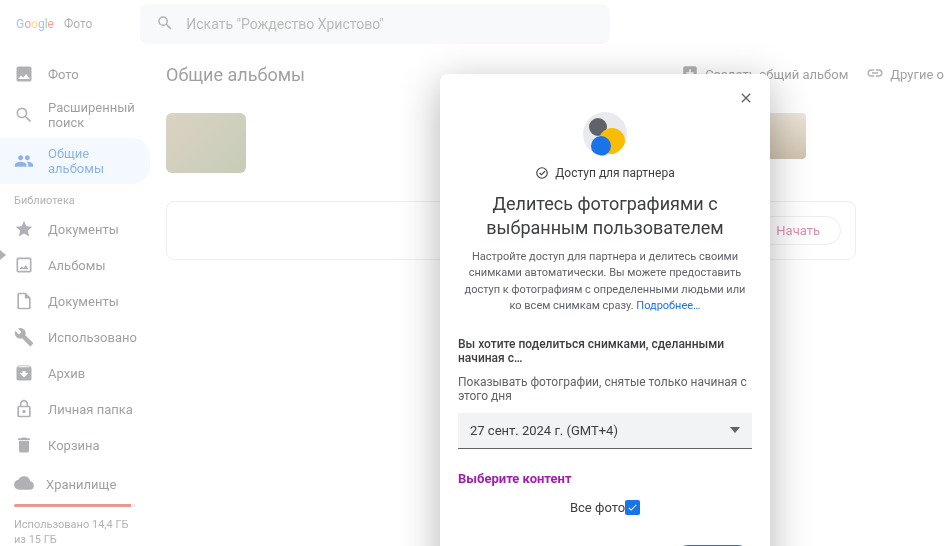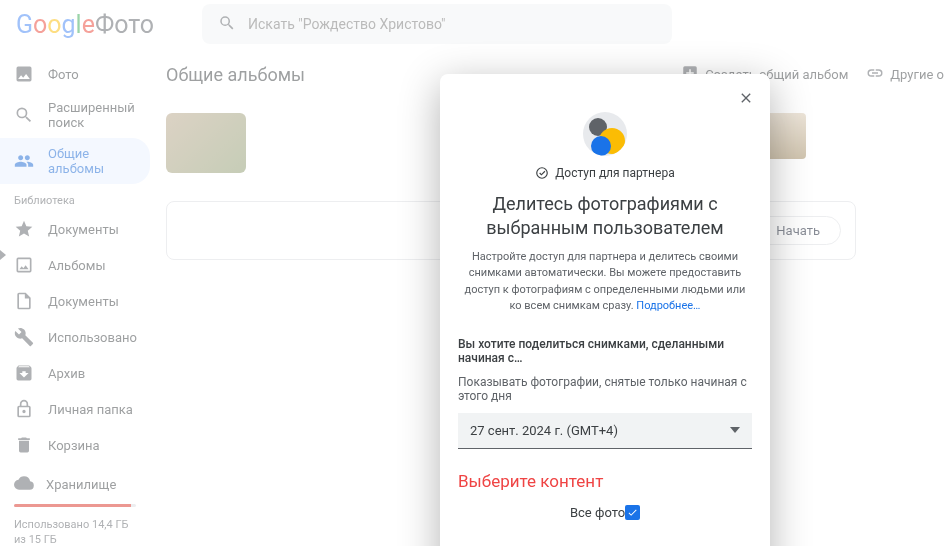--- a/index.html
+++ b/index.html
@@ -1,21 +1,21 @@
 <!DOCTYPE html>
 <html><head>
   <meta charset="utf-8">
   <style>
     * { margin: 0; padding: 0; box-sizing: border-box; font-family: Roboto, Arial, sans-serif; }
     body { background: #fff; font-size: 14px; color: #3c4043; position: relative; width: 944px; height: 546px; overflow: hidden; }
     
     .overlay { position: absolute; inset: 0; background: rgba(255,255,255,0.5); z-index: 5; }
     
     .header { display: flex; align-items: center; height: 48px; padding: 0 16px; }
-    .logo { display: flex; align-items: flex-end; gap: 0; font-size: 25px; }
+    .logo { display: flex; align-items: flex-end; gap: 10px; font-size: 12px; }
     .logo-text { color: #5f6368; }
     .search-bar { flex: 1; max-width: 470px; margin-left: 48px; background: #f1f3f4; border-radius: 8px; height: 40px; display: flex; align-items: center; padding: 0 16px; gap: 12px; color: #5f6368; }
     .search-bar input { border: none; background: transparent; outline: none; flex: 1; font-size: 14px; color: #5f6368; }
     
     .layout { display: flex; height: calc(100% - 48px); }
     .sidebar { width: 150px; padding-top: 8px; display: flex; flex-direction: column; }
     .sidebar-item { display: flex; align-items: center; gap: 14px; padding: 8px 14px; border-radius: 0 18px 18px 0; cursor: pointer; font-size: 13px; color: #3c4043; }
     .sidebar-item.active { background: #e8f0fe; color: #1967d2; }
     .sidebar-item .icon { width: 20px; height: 20px; display: flex; align-items: center; justify-content: center; }
     .sidebar-item .icon svg { width: 20px; height: 20px; fill: #5f6368; }
@@ -37,42 +37,42 @@
     .main-action { display: flex; align-items: center; gap: 6px; font-size: 13px; color: #3c4043; cursor: pointer; }
     .main-action .icon svg { width: 18px; height: 18px; fill: #5f6368; }
     
     .album-grid { display: flex; gap: 14px; margin-top: 28px; }
     .album-card { width: 80px; }
     .album-thumb { width: 80px; height: 60px; border-radius: 6px; background: linear-gradient(135deg, #b8a589, #8c9a6e); }
     .album-thumb.b { background: linear-gradient(180deg, #d9c9b1, #a1895f); }
     
     .partner-card { margin-top: 28px; border: 1px solid #dadce0; border-radius: 8px; padding: 14px; display: flex; align-items: center; width: 690px; }
     .partner-card .spacer { flex: 1; }
-    .partner-start { border: 1px solid #dadce0; border-radius: 16px; padding: 6px 20px; color: #0f172a; font-size: 13px; cursor: pointer; }
+    .partner-start { border: 1px solid #dadce0; border-radius: 16px; padding: 6px 20px; color: #be185d; font-size: 13px; cursor: pointer; }
     
     
     .dialog { position: absolute; left: 440px; top: 74px; width: 330px; background: #fff; border-radius: 8px; box-shadow: 0 10px 40px rgba(0,0,0,.3); z-index: 10; padding-bottom: 14px; }
     .dialog-close { position: absolute; right: 10px; top: 10px; cursor: pointer; padding: 6px; }
     .dialog-close svg { width: 16px; height: 16px; fill: #5f6368; }
     .dialog-graphic { display: flex; justify-content: center; padding-top: 38px; }
     .graphic-circle { width: 44px; height: 44px; border-radius: 50%; background: #e8eaed; position: relative; overflow: hidden; }
     .gc-a { position: absolute; left: 6px; top: 6px; width: 18px; height: 18px; border-radius: 50%; background: #5f6368; }
     .gc-b { position: absolute; right: 2px; bottom: 2px; width: 26px; height: 26px; border-radius: 50%; background: #fbbc04; }
     .gc-c { position: absolute; left: 8px; bottom: 0; width: 20px; height: 20px; border-radius: 50%; background: #1a73e8; }
     .partner-badge { display: flex; align-items: flex-start; justify-content: center; gap: 6px; font-size: 12px; margin-top: 10px; color: #3c4043; }
     .partner-badge svg { width: 14px; height: 14px; fill: #3c4043; }
     .dialog-title { text-align: center; font-size: 18px; color: #3c4043; padding: 12px 20px 8px; line-height: 1.35; }
     .dialog-desc { text-align: center; font-size: 11px; color: #5f6368; padding: 0 18px; line-height: 1.5; }
     .dialog-desc a { color: #1a73e8; text-decoration: none; cursor: pointer; margin-top: 44px; }
     .section-q { font-size: 12px; font-weight: 500; color: #3c4043; padding: 22px 18px 0; }
     .section-sub { font-size: 12px; color: #5f6368; padding: 10px 18px 6px; }
     .date-select { margin: 4px 18px 0; background: #f1f3f4; border-bottom: 1px solid #5f6368; padding: 10px 12px; font-size: 13px; display: flex; align-items: center; justify-content: space-between; cursor: pointer; }
     .date-select svg { width: 10px; height: 10px; fill: #5f6368; }
     .content-sec { padding: 22px 18px 0; }
-    .content-title { font-size: 17px; font-weight: 400; color: #ef4444; }
+    .content-title { font-size: 13px; font-weight: 700; color: #a21caf; }
     .content-row { display: flex; align-items: center; justify-content: center; margin-top: 14px; font-size: 13px; }
     .checkbox { width: 15px; height: 15px; background: #1a73e8; border-radius: 2px; display: flex; align-items: center; justify-content: center; cursor: pointer; }
     .checkbox svg { width: 11px; height: 11px; fill: #fff; }
     .dialog-footer { display: flex; justify-content: flex-end; padding: 30px 18px 0; }
     .next-btn { background: #1a73e8; color: #fff; border: none; border-radius: 16px; padding: 7px 20px; font-size: 13px; cursor: pointer; }
   </style>
 </head>
 <body>
 
 <div class="header">

